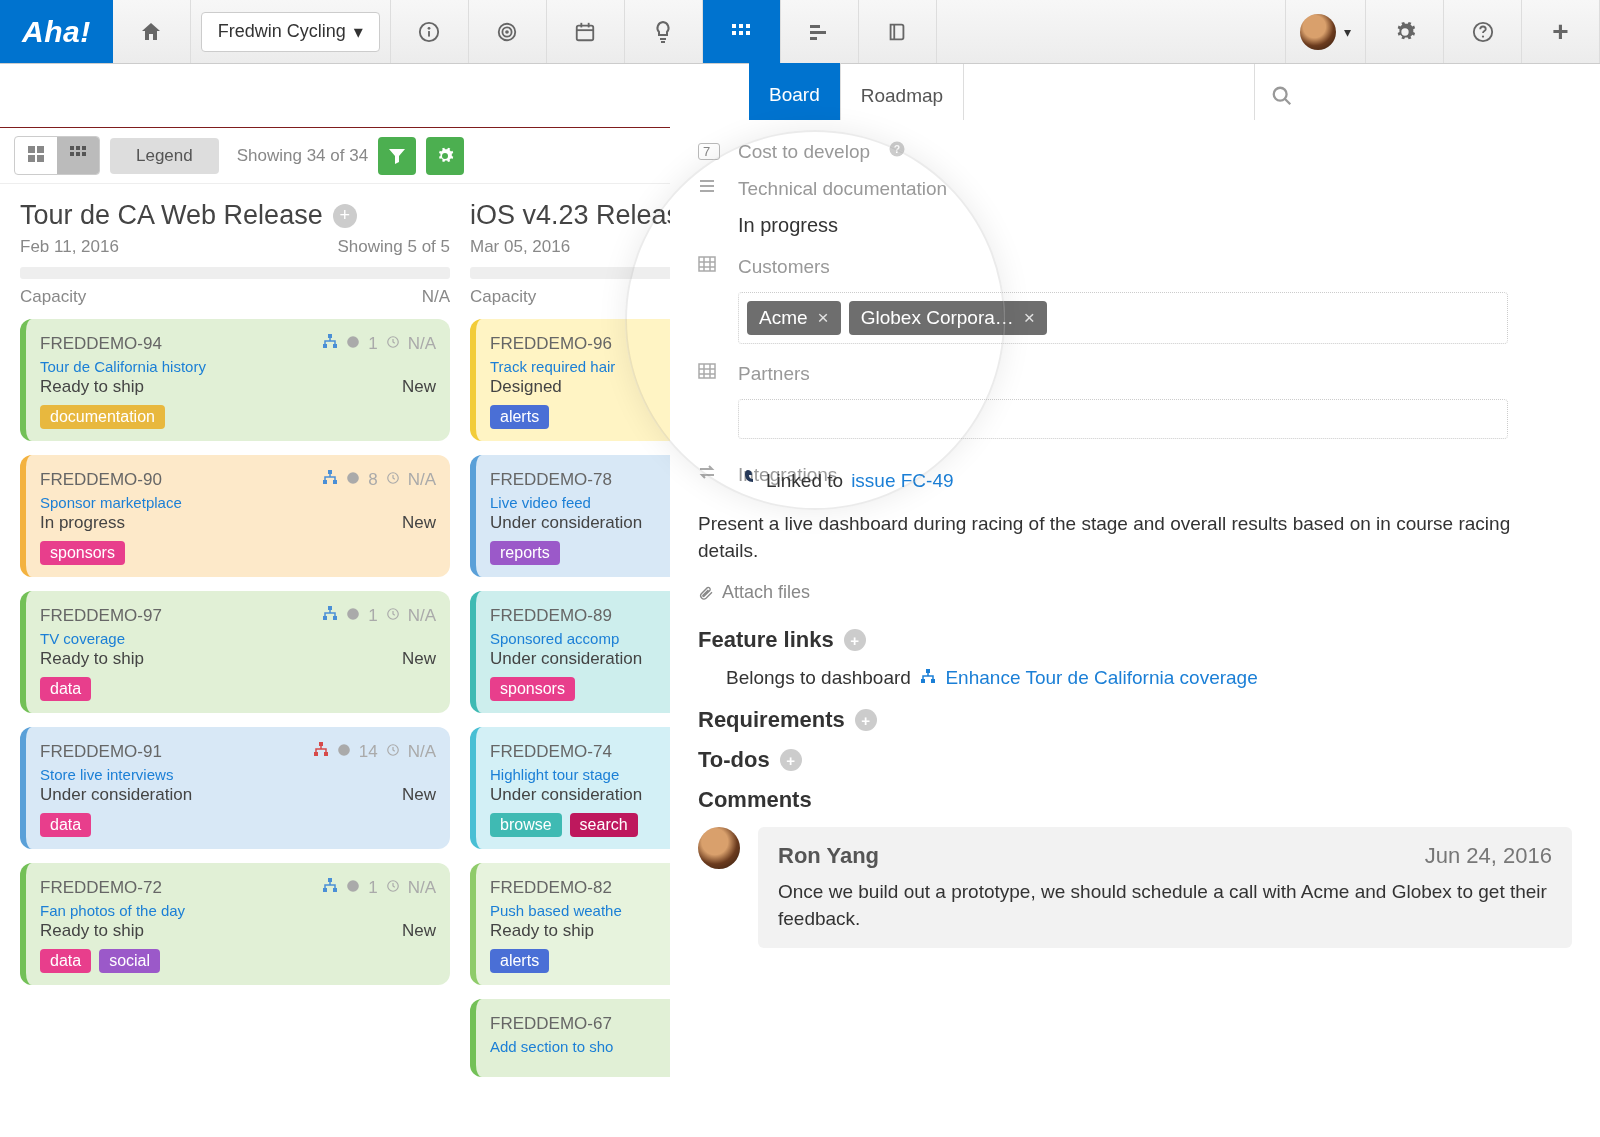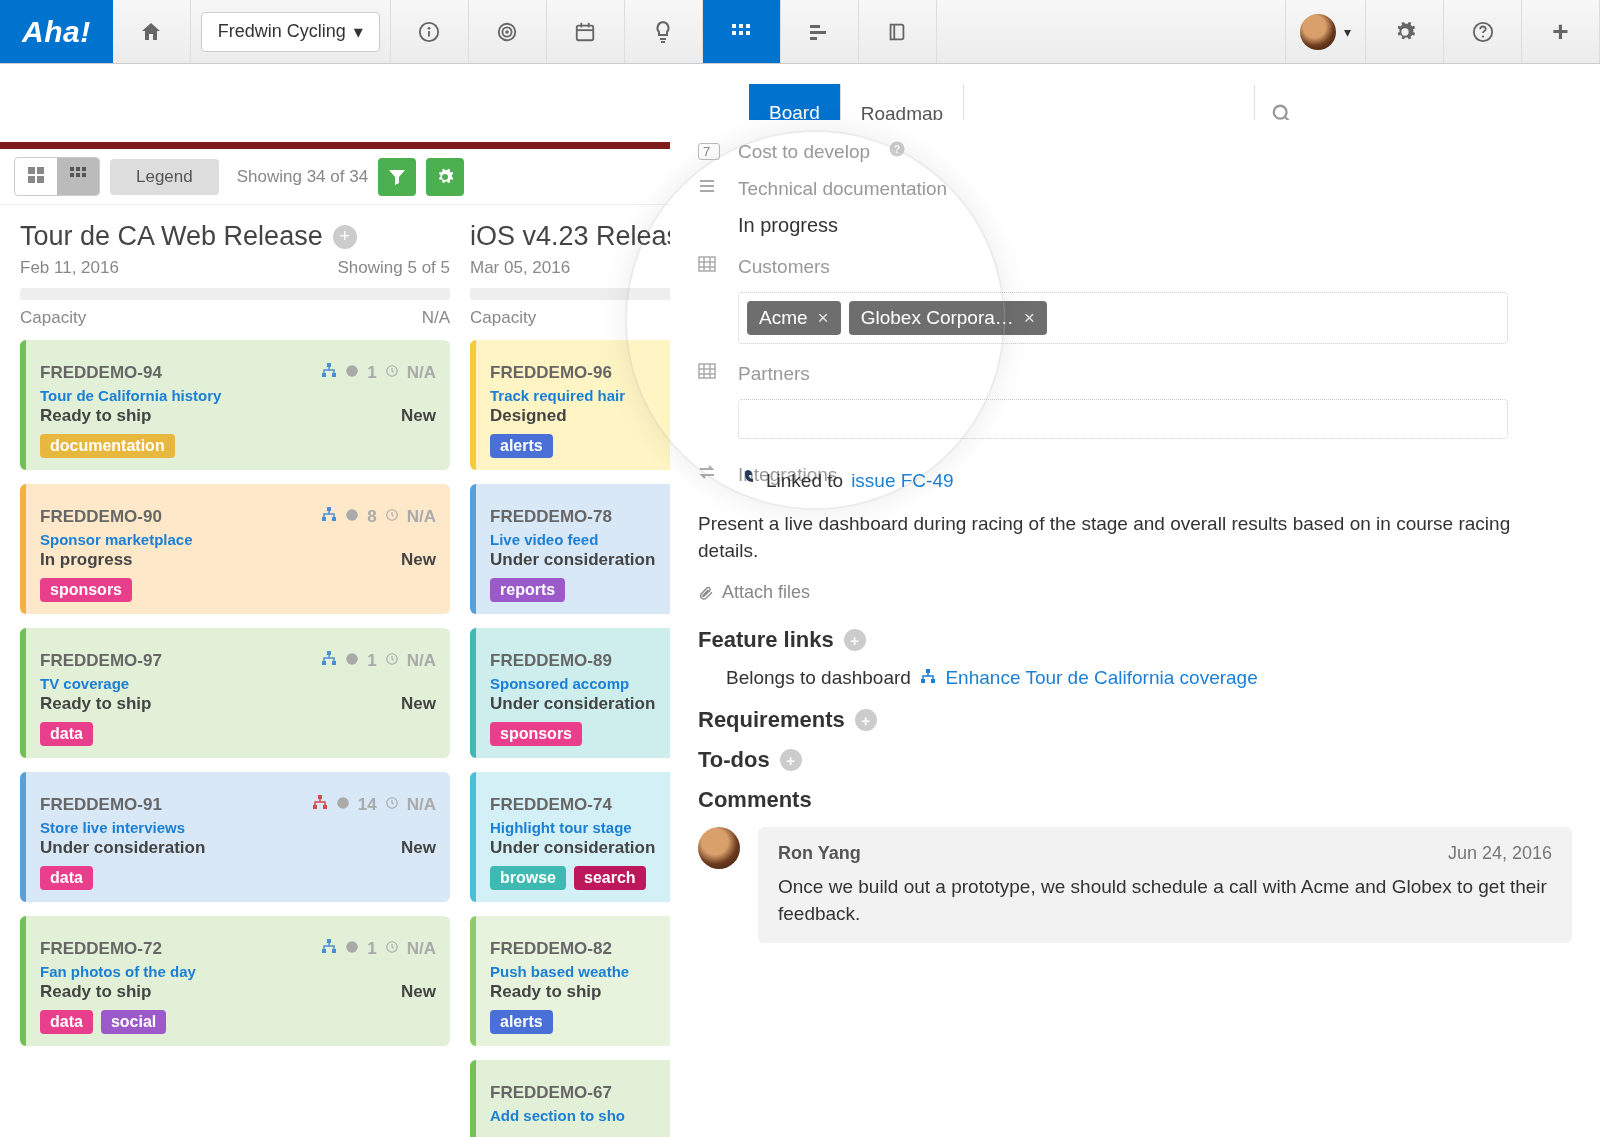--- a/index.html
+++ b/index.html
@@ -10,21 +10,21 @@
 .logo { background: #0073cf; color: #fff; font-weight: 900; font-size: 30px; font-style: italic; display: flex; align-items: center; padding: 0 22px; letter-spacing: 0.5px; }
 .nav-btn { display: flex; align-items: center; justify-content: center; width: 78px; border-right: 1px solid #ddd; color: #666; font-size: 22px; cursor: pointer; }
 .nav-btn.active { background: #0073cf; color: #fff; }
 .product-select { display: flex; align-items: center; padding: 0 10px; border-right: 1px solid #ddd; }
 .product-select .btn { background: #fff; border: 1px solid #ccc; border-radius: 4px; padding: 8px 16px; font-size: 18px; cursor: pointer; display: flex; align-items: center; gap: 8px; }
 .nav-spacer { flex: 1; border-right: 1px solid #ddd; }
 .avatar-img { width: 36px; height: 36px; border-radius: 50%; background: radial-gradient(circle at 40% 35%, #d9a06c 35%, #6b3b1e 60%, #2e1a0e 100%); }
 .nav-avatar { display: flex; align-items: center; gap: 8px; padding: 0 14px; border-right: 1px solid #ddd; cursor: pointer; }
 
 
-.subnav { display: flex; height: 64px; border-bottom: 7px solid #7f1d1d; align-items: stretch; margin-top: 21px; }
+.subnav { display: flex; height: 64px; border-bottom: 1px solid #7f1d1d; align-items: stretch; }
 .subnav-spacer1 { width: 749px; }
 .subnav-tab { display: flex; align-items: center; padding: 0 20px; font-size: 19px; color: #555; border-right: 1px solid #ddd; cursor: pointer; }
 .subnav-tab.active { background: #0073cf; color: #fff; margin-top: -1px; }
 .subnav-search { flex: 1; border-left: 1px solid #ddd; display: flex; align-items: center; padding: 0 16px; margin-left: 290px; }
 .subnav-search svg { color: #999; }
 
 
 .toolbar { display: flex; align-items: center; height: 56px; padding: 0 14px; gap: 10px; border-bottom: 1px solid #eee; }
 .view-toggle { display: flex; border: 1px solid #ccc; border-radius: 4px; overflow: hidden; }
 .view-toggle .vt { padding: 8px 12px; color: #888; cursor: pointer; }
@@ -36,21 +36,21 @@
 
 
 .board { display: flex; gap: 20px; padding: 16px 20px; }
 .col { width: 430px; }
 .col-title { font-size: 27px; color: #444; display: flex; align-items: center; gap: 10px; }
 .col-title .plus-circ { width: 24px; height: 24px; border-radius: 50%; background: #ccc; color: #fff; display: inline-flex; align-items: center; justify-content: center; font-size: 18px; }
 .col-sub { display: flex; justify-content: space-between; color: #888; font-size: 17px; margin: 6px 0 10px; }
 .col-bar { height: 12px; background: #eee; border-radius: 3px; margin-bottom: 8px; }
 .col-cap { display: flex; justify-content: space-between; color: #888; font-size: 17px; margin-bottom: 12px; }
 
-.card { border-radius: 6px; padding: 22px 14px 12px; margin-bottom: 14px; border-left: 6px solid; font-weight: bold; }
+.card { border-radius: 12px; padding: 14px 14px 12px; margin-bottom: 14px; border-left: 6px solid; }
 .card .row1 { display: flex; align-items: center; color: #666; font-size: 17px; gap: 8px; }
 .card .row1 .fill { flex: 1; }
 .card .title { font-size: 15px; margin: 4px 0 2px; color: #1b7fd6; }
 .card .row3 { display: flex; justify-content: space-between; color: #444; font-size: 17px; margin-bottom: 8px; }
 .tags { display: flex; gap: 8px; flex-wrap: wrap; }
 .tag { border-radius: 4px; padding: 3px 10px; color: #fff; font-size: 16px; }
 
 .c-green { background: #e1f0d6; border-left-color: #73c057; }
 .c-orange { background: #fde9c9; border-left-color: #f3b23f; }
 .c-blue { background: #d8e8f6; border-left-color: #5aa0d8; }
@@ -79,21 +79,21 @@
 .chip { background: #6e6e6e; color: #fff; border-radius: 4px; padding: 6px 12px; display: flex; align-items: center; gap: 10px; font-size: 19px; }
 .chip .x { cursor: pointer; opacity: 0.8; }
 .link-text { color: #1b7fd6; }
 .desc { font-size: 19px; color: #333; line-height: 1.4; margin: 18px 0; }
 .attach { color: #888; font-size: 18px; display: flex; align-items: center; gap: 8px; margin-bottom: 24px; }
 .sect { font-size: 22px; font-weight: 600; margin: 14px 0; display: flex; align-items: center; gap: 10px; }
 .sect .plus-circ { width: 22px; height: 22px; border-radius: 50%; background: #ccc; color: #fff; display: inline-flex; align-items: center; justify-content: center; font-size: 15px; }
 .initiative { font-size: 19px; margin: 10px 0 18px 28px; }
 .comment-box { display: flex; gap: 18px; margin-top: 12px; }
 .comment-bubble { background: #f2f2f2; border-radius: 6px; padding: 16px 20px; flex: 1; }
-.comment-head { display: flex; justify-content: space-between; color: #777; font-size: 18px; margin-bottom: 10px; }
+.comment-head { display: flex; justify-content: space-between; color: #777; font-size: 22px; margin-bottom: 10px; }
 .comment-head .name { font-weight: 600; color: #555; }
 .comment-body { font-size: 19px; color: #333; line-height: 1.4; }
 
 
 .lens { position: absolute; top: 130px; left: 625px; width: 380px; height: 380px; border-radius: 50%; box-shadow: inset 0 0 0 2px rgba(0,0,0,0.08), 0 0 30px rgba(0,0,0,0.08); pointer-events: none; background: radial-gradient(circle, rgba(255,255,255,0) 70%, rgba(255,255,255,0.95) 72%); }
 
 .ico { display: inline-block; vertical-align: middle; }
 </style>
 </head>
 <body>

